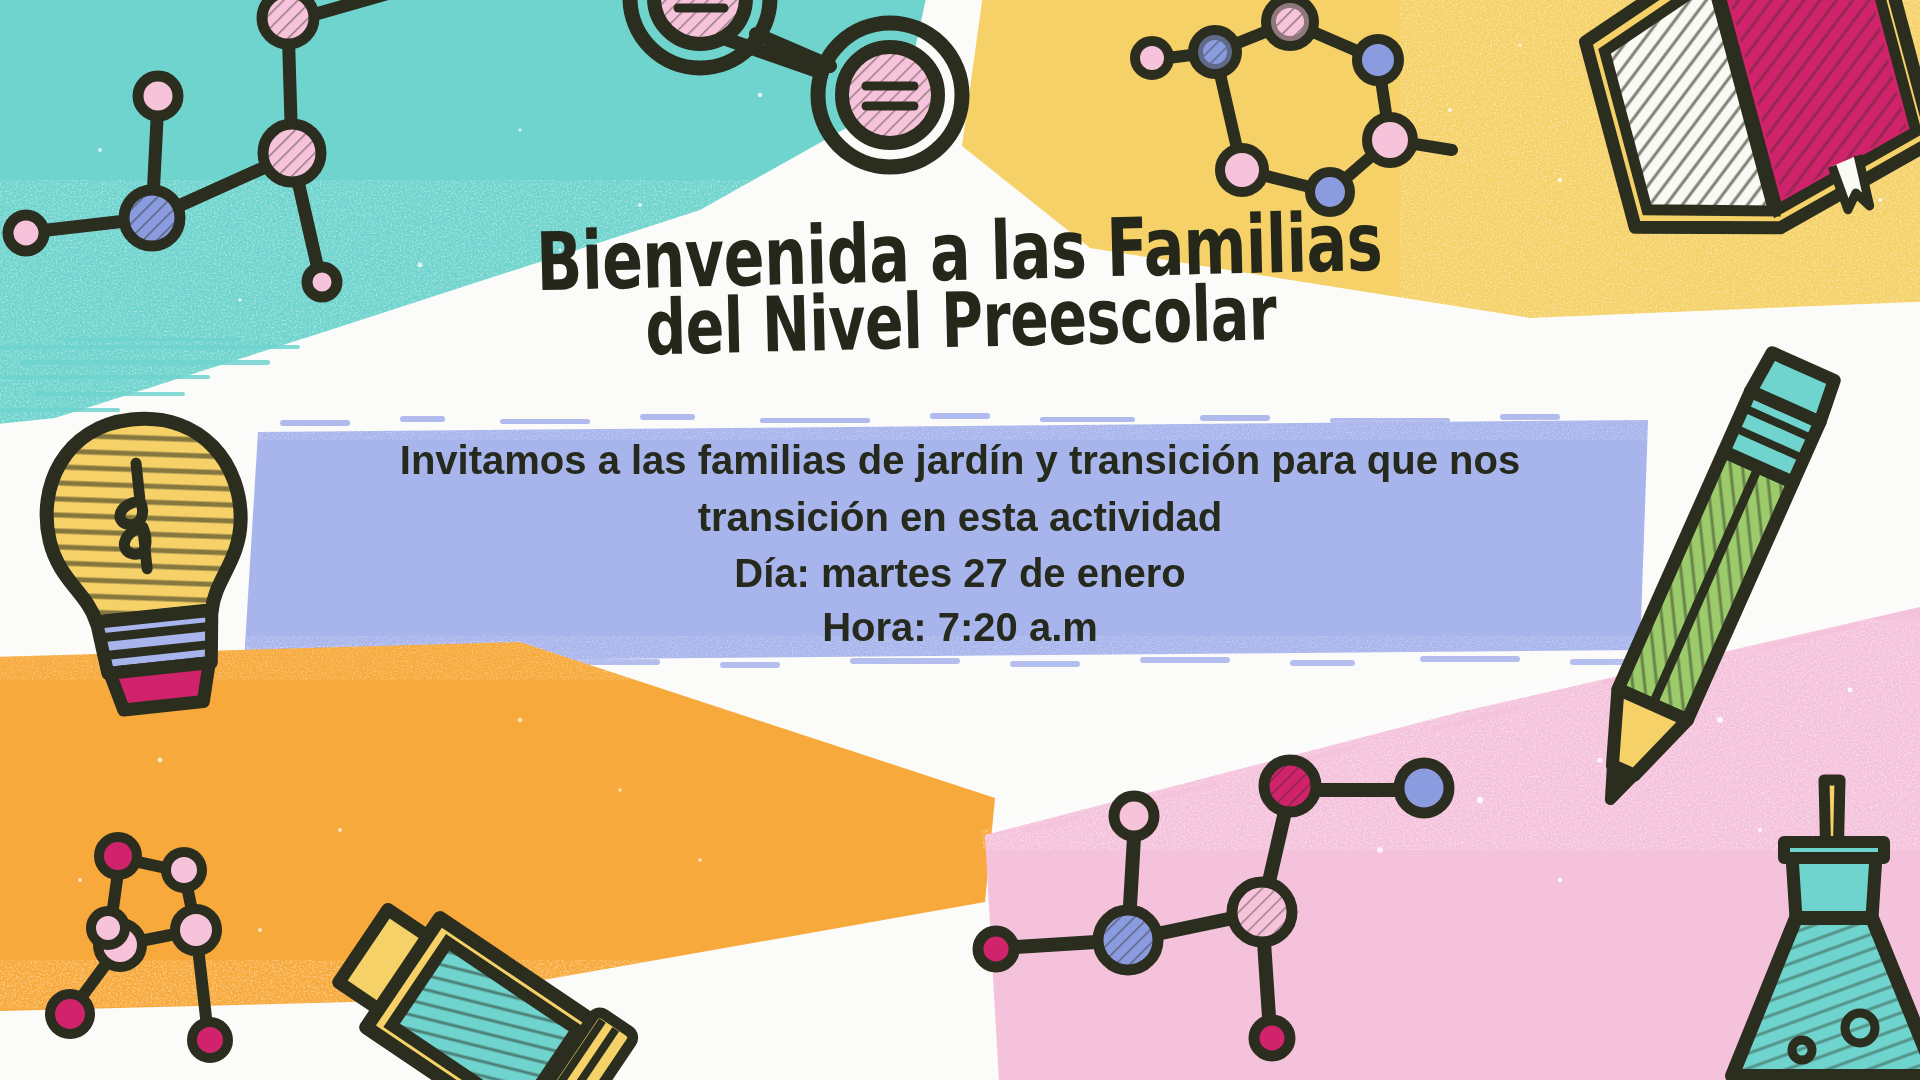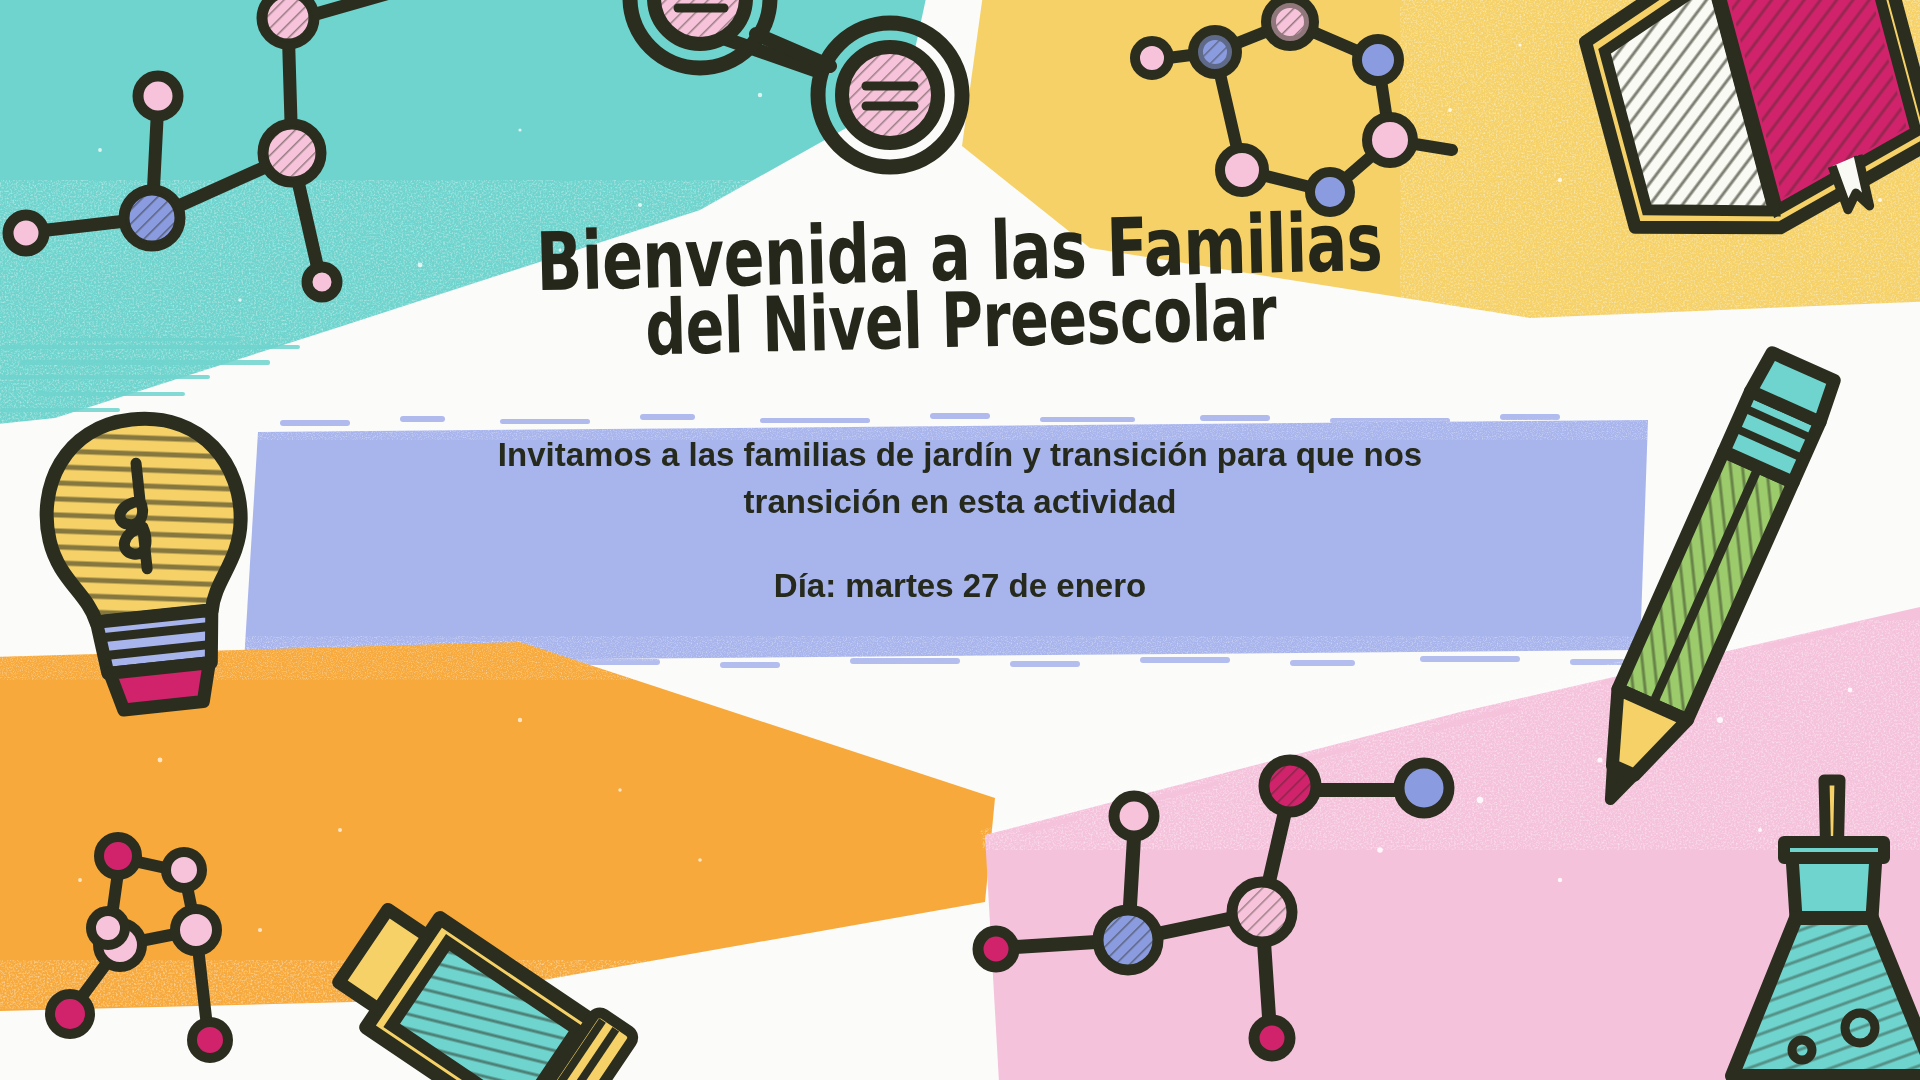--- a/index.html
+++ b/index.html
@@ -59,25 +59,25 @@
     position: absolute;
     left: 50%;
     top: 432px;
     transform: translateX(-50%);
     width: 1380px;
     text-align: center;
   }
   .body-line {
     font-family: "Liberation Sans", sans-serif;
     font-weight: 700;
-    font-size: 33px;
+    font-size: 40px;
     line-height: 1.42;
     color: #262A1C;
   }
-  .body-line.small-gap { line-height: 1.36; margin-top: 38px; }
+  .body-line.small-gap { line-height: 1.36; }
 </style>
 </head>
 <body>
 
 <div id="poster">
 
   <svg class="layer" viewBox="0 0 1920 1080" preserveAspectRatio="none">
     <defs>
 
       <filter id="grain">
@@ -455,17 +455,18 @@
 
     <div id="title-wrap">
       <div class="title-line" id="title-line-1">Bienvenida a las Familias</div>
       <div class="title-line" id="title-line-2">del Nivel Preescolar</div>
     </div>
 
     <div id="body-wrap">
       <div class="body-line">Invitamos a las familias de jardín y transición para que nos</div>
       <div class="body-line">transición en esta actividad</div>
       <div class="body-line small-gap">Día: martes 27 de enero</div>
+      <div class="body-line small-gap">Hora: 7:20 a.m</div>
     </div>
 
   </div>
 
 </div>
 
 </body></html>

